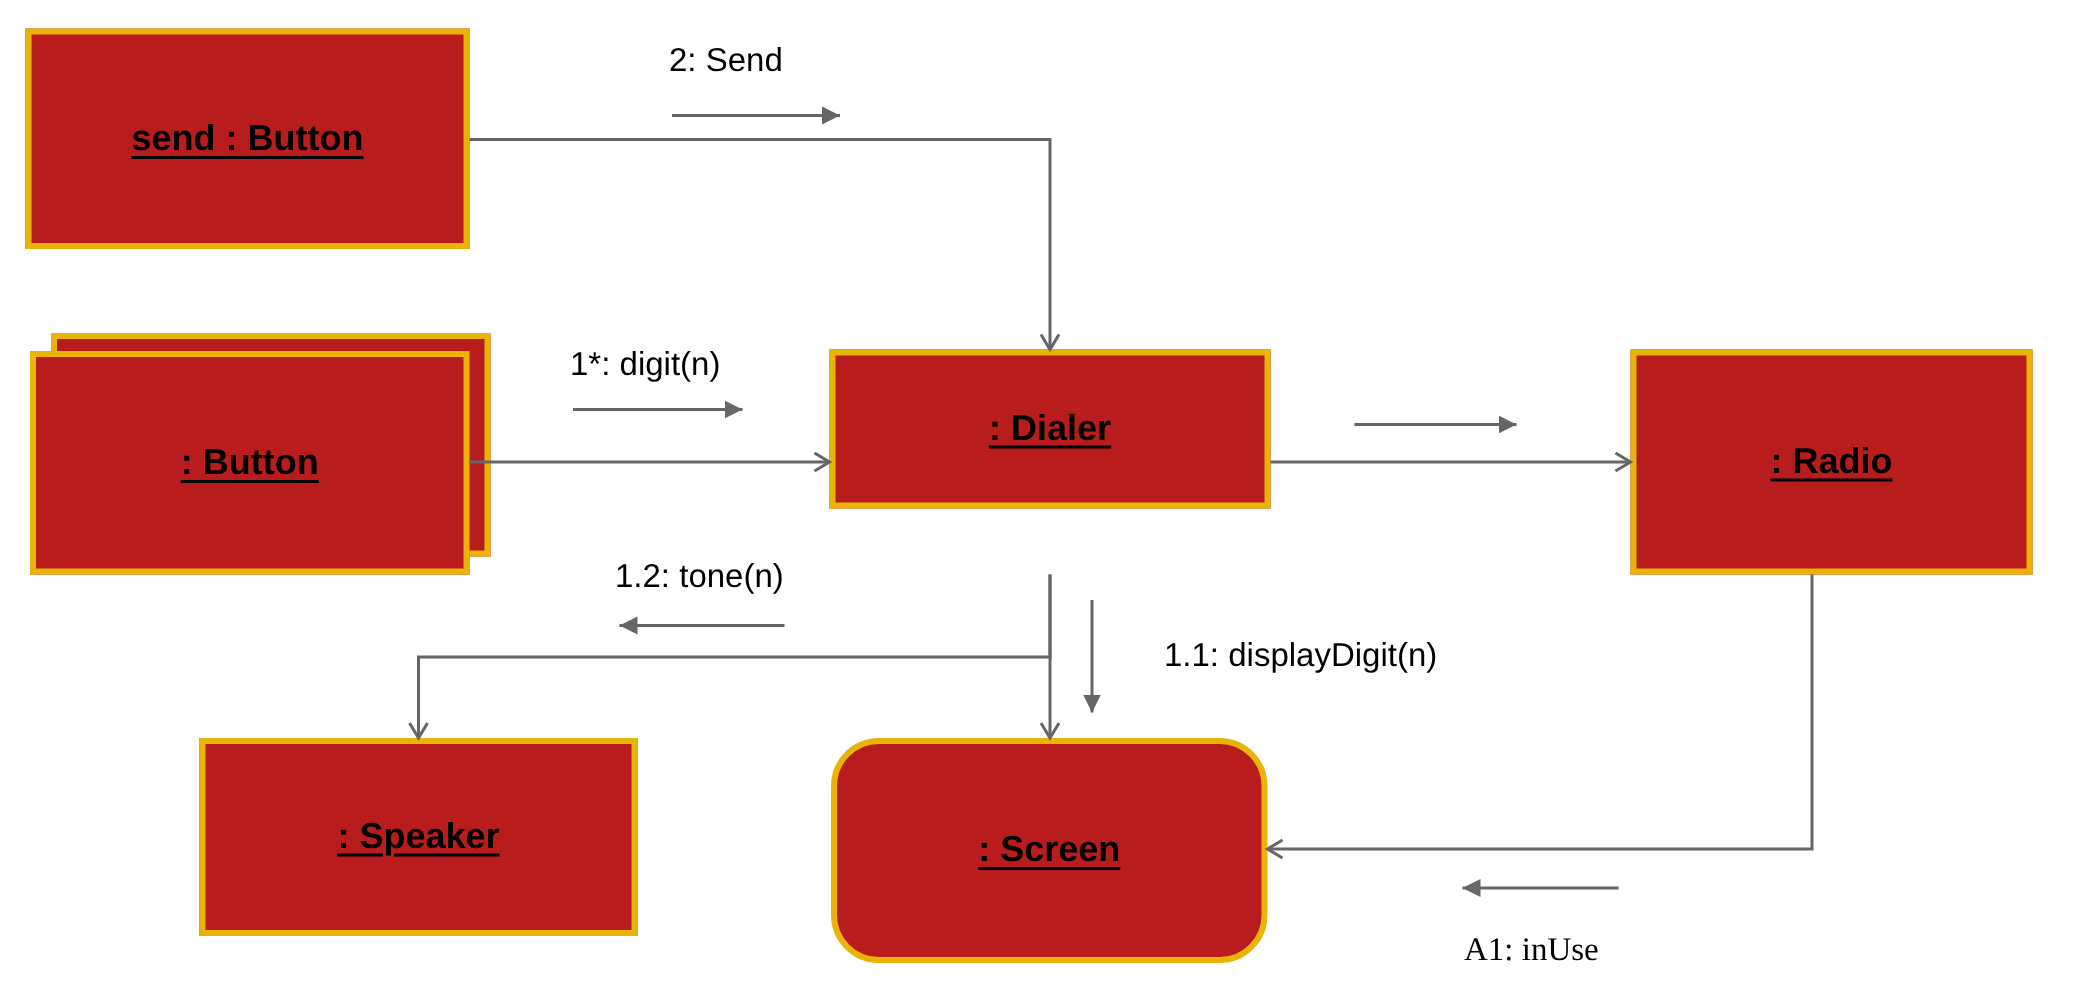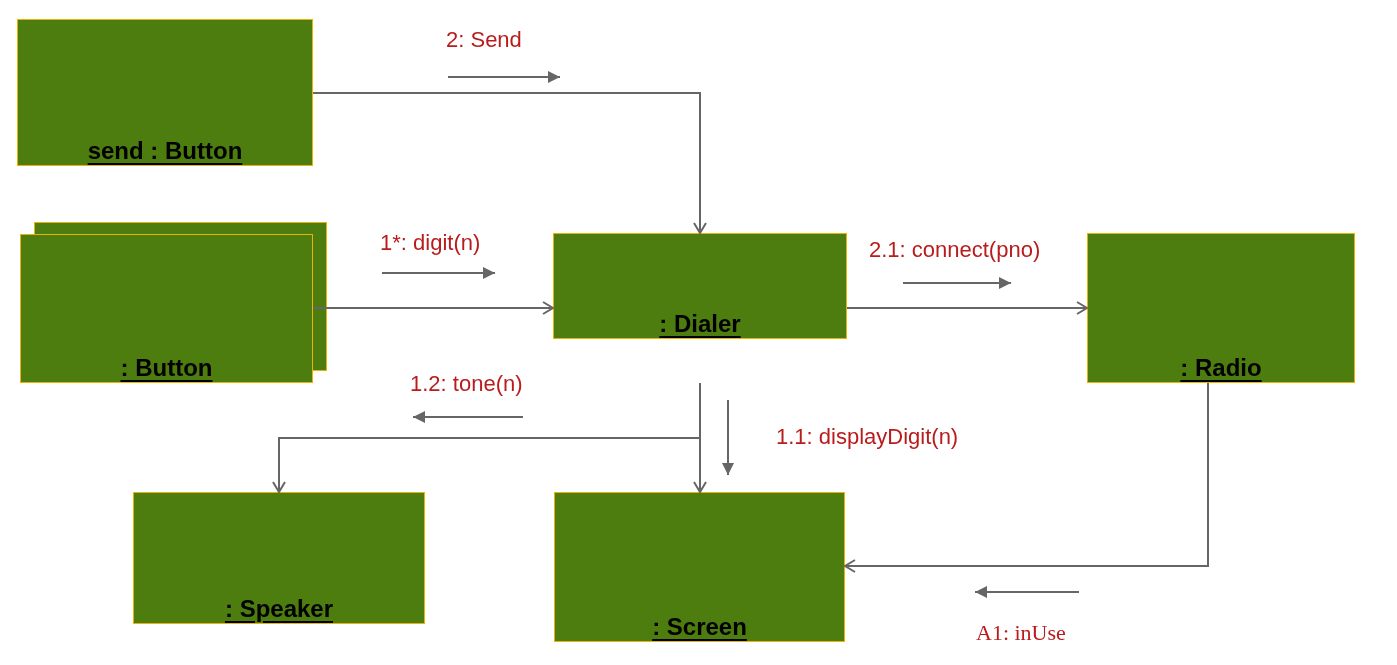--- a/index.html
+++ b/index.html
@@ -11,44 +11,44 @@
     position: relative;
     width: 1397px;
     height: 665px;
     background: #ffffff;
     font-family: "Liberation Sans", "DejaVu Sans", sans-serif;
     overflow: hidden;
   }
   .obj {
     position: absolute;
     box-sizing: border-box;
-    border: 1px solid #eab308;
-    background: #4d7c0f;
+    border: 4px solid #eab308;
+    background: #b91c1c;
     display: flex;
-    align-items: flex-end;
+    align-items: center;
     justify-content: center;
     z-index: 2;
   }
   .obj.back {
     z-index: 1;
   }
   .obj-label {
     font-size: 24px;
     font-weight: bold;
     color: #000000;
     text-decoration: underline;
     text-decoration-thickness: 2px;
     text-underline-offset: 4px;
     white-space: nowrap;
   }
   .msg-label {
     position: absolute;
     font-size: 22px;
     line-height: 26px;
-    color: #b91c1c;
+    color: #000000;
     white-space: nowrap;
     z-index: 4;
   }
   svg.wires {
     position: absolute;
     left: 0;
     top: 0;
     z-index: 3;
     pointer-events: none;
   }
@@ -72,21 +72,21 @@
   </div>
 
   <div class="obj" style="left:1087px; top:233px; width:268px; height:150px;">
     <span class="obj-label">: Radio</span>
   </div>
 
   <div class="obj" style="left:133px; top:492px; width:292px; height:132px;">
     <span class="obj-label">: Speaker</span>
   </div>
 
-  <div class="obj" style="left:554px; top:492px; width:291px; height:150px;">
+  <div class="obj" style="left:554px; top:492px; width:291px; height:150px;border-radius:32px;">
     <span class="obj-label">: Screen</span>
   </div>
 
   <svg class="wires" width="1397" height="665" viewBox="0 0 1397 665">
     <defs>
       <marker id="openArrow" markerUnits="userSpaceOnUse" markerWidth="16" markerHeight="16" refX="12" refY="7" orient="auto">
         <path d="M2,1 L12,7 L2,13" fill="none" stroke="#666666" stroke-width="2"></path>
       </marker>
       <marker id="solidArrow" markerUnits="userSpaceOnUse" markerWidth="16" markerHeight="16" refX="12" refY="7" orient="auto">
         <path d="M0,1 L12,7 L0,13 Z" fill="#666666" stroke="none"></path>
@@ -108,18 +108,17 @@
     <path d="M448,77 H560" fill="none" stroke="#666666" stroke-width="2" marker-end="url(#solidArrow)"></path>
     <path d="M382,273 H495" fill="none" stroke="#666666" stroke-width="2" marker-end="url(#solidArrow)"></path>
     <path d="M903,283 H1011" fill="none" stroke="#666666" stroke-width="2" marker-end="url(#solidArrow)"></path>
     <path d="M728,400 V475" fill="none" stroke="#666666" stroke-width="2" marker-end="url(#solidArrow)"></path>
     <path d="M523,417 H413" fill="none" stroke="#666666" stroke-width="2" marker-end="url(#solidArrow)"></path>
     <path d="M1079,592 H975" fill="none" stroke="#666666" stroke-width="2" marker-end="url(#solidArrow)"></path>
   </svg>
 
   <div class="msg-label" style="left:446px; top:27px;">2: Send</div>
   <div class="msg-label" style="left:380px; top:230px;">1*: digit(n)</div>
-  <div class="msg-label" style="left:869px; top:237px;">2.1: connect(pno)</div>
   <div class="msg-label" style="left:776px; top:424px;">1.1: displayDigit(n)</div>
   <div class="msg-label" style="left:410px; top:371px;">1.2: tone(n)</div>
   <div class="msg-label" style="left:976px; top:620px;font-family:Liberation Serif, serif;">A1: inUse</div>
 
 </div>
 
 </body></html>

